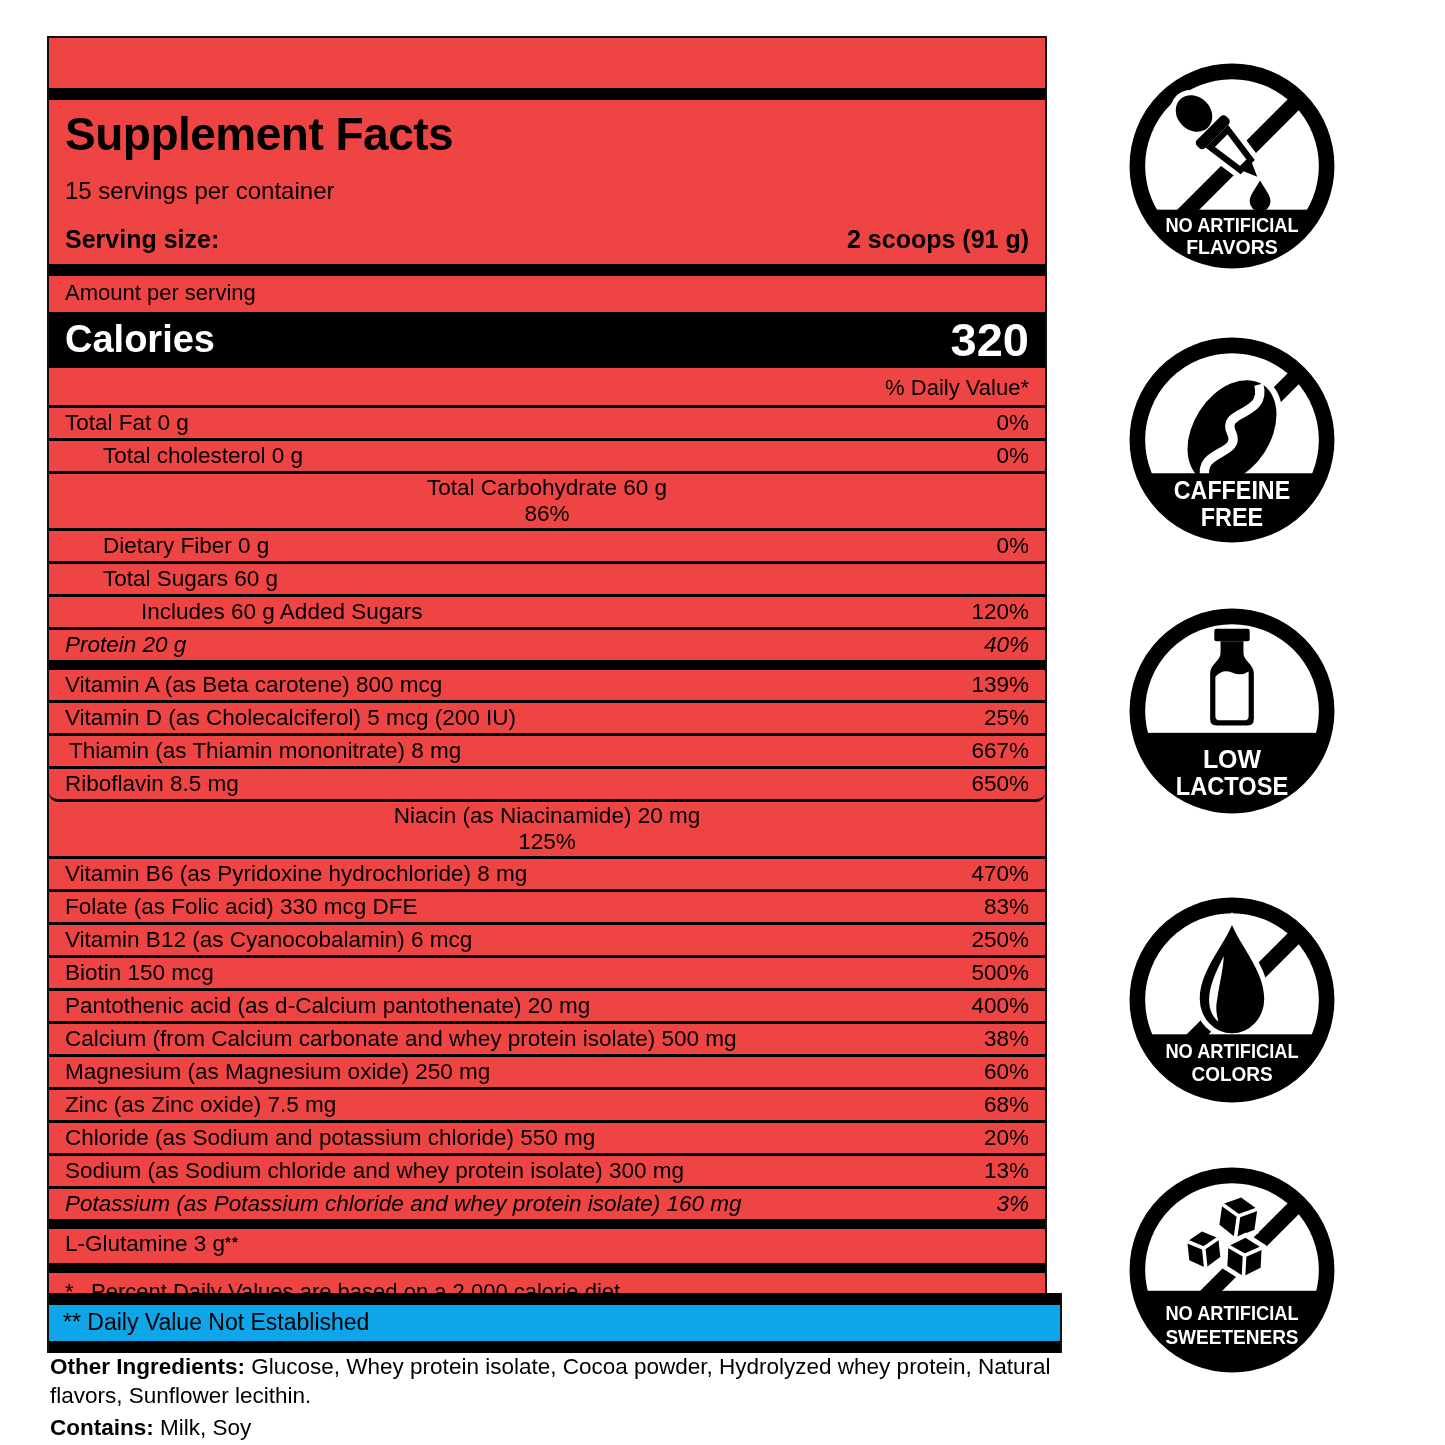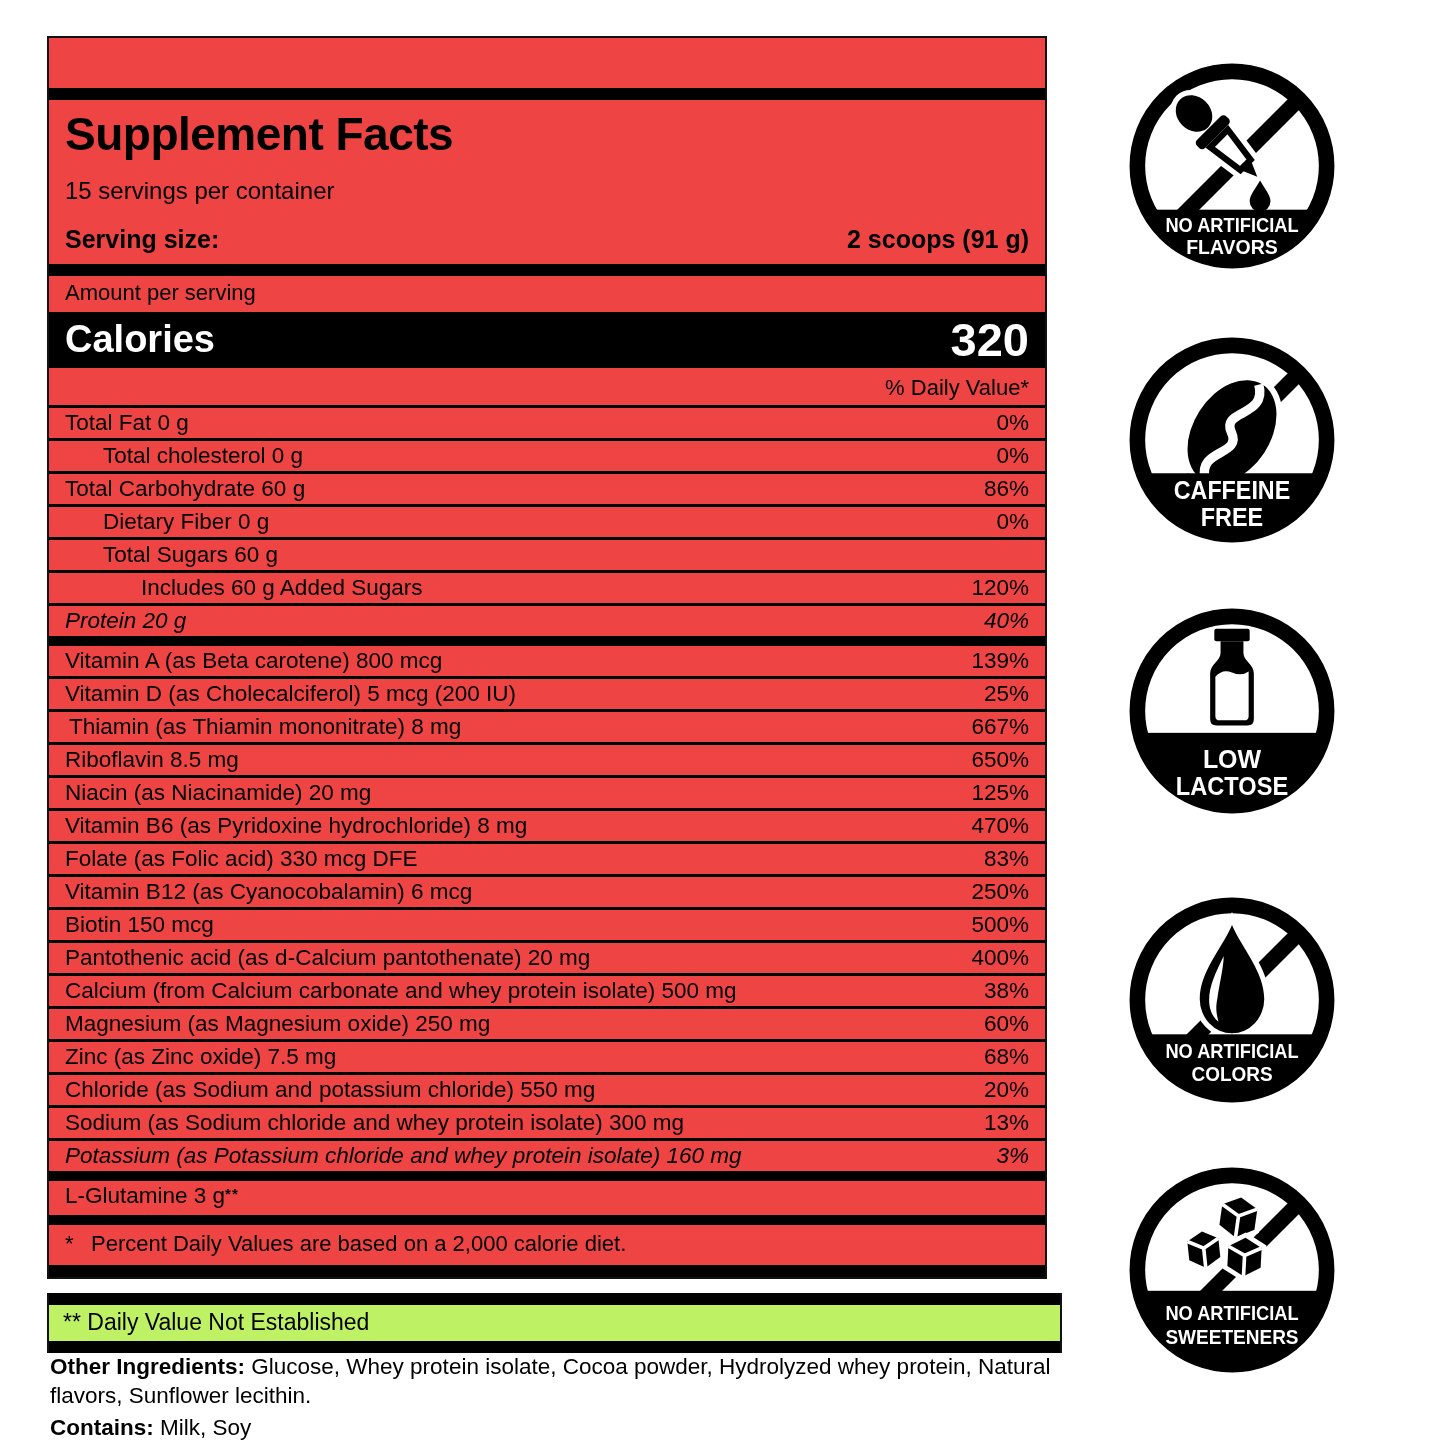--- a/index.html
+++ b/index.html
@@ -28,21 +28,21 @@
   .rows .row:last-child{border-bottom:none;font-style:italic;}
   .row-value{white-space:nowrap;}
   .row-value-small{font-size:15px;font-weight:700;align-self:flex-start;padding-top:2px;letter-spacing:1px;}
   .glu-row{display:flex;justify-content:flex-start;min-height:30px;
            font-size:22.5px;padding:2px 16px;}
   .footnote{font-size:22px;padding:6px 16px 8px 16px;}
   .footnote .star{display:inline-block;width:26px;}
 
   
   .dv-box{position:absolute;left:47px;top:1293px;width:1015px;box-sizing:border-box;
-          border-left:2px solid #111;border-right:2px solid #111;background:#bef264;}
+          border-left:2px solid #111;border-right:2px solid #111;background:#0ea5e9;}
   .dv-box-text{font-size:23px;padding:4px 14px 5px 14px;}
 
   
   .ingredients{position:absolute;left:50px;top:1352px;width:1014px;
                font-size:22.5px;line-height:1.3;}
   .ingredients p{margin:0;}
   .ingredients .contains{margin-top:2px;}
   b{font-weight:700;}
 
   
@@ -76,21 +76,21 @@
     <div class="rows">
 
     <div class="row" style="padding-left: 16px;">
           <span class="row-label">Total Fat 0 g</span>
           <span class="row-value">0%</span>
         </div>
         <div class="row" style="padding-left: 54px;">
           <span class="row-label">Total cholesterol 0 g</span>
           <span class="row-value">0%</span>
         </div>
-        <div class="row" style="padding-left: 16px;">
+        <div class="row" style="padding-left: 16px; flex-direction: column;">
           <span class="row-label">Total Carbohydrate 60 g</span>
           <span class="row-value">86%</span>
         </div>
         <div class="row" style="padding-left: 54px;">
           <span class="row-label">Dietary Fiber 0 g</span>
           <span class="row-value">0%</span>
         </div>
         <div class="row" style="padding-left: 54px;">
           <span class="row-label">Total Sugars 60 g</span>
           <span class="row-value"></span>
@@ -114,25 +114,25 @@
           <span class="row-value">139%</span>
         </div>
         <div class="row" style="padding-left: 16px;">
           <span class="row-label">Vitamin D (as Cholecalciferol) 5 mcg (200 IU)</span>
           <span class="row-value">25%</span>
         </div>
         <div class="row" style="padding-left: 20px;">
           <span class="row-label">Thiamin (as Thiamin mononitrate) 8 mg</span>
           <span class="row-value">667%</span>
         </div>
-        <div class="row" style="padding-left: 16px;">
+        <div class="row" style="padding-left: 16px; border-radius: 9px;">
           <span class="row-label">Riboflavin 8.5 mg</span>
           <span class="row-value">650%</span>
         </div>
-        <div class="row" style="padding-left: 16px;">
+        <div class="row" style="padding-left: 16px; flex-direction: column;">
           <span class="row-label">Niacin (as Niacinamide) 20 mg</span>
           <span class="row-value">125%</span>
         </div>
         <div class="row" style="padding-left: 16px;">
           <span class="row-label">Vitamin B6 (as Pyridoxine hydrochloride) 8 mg</span>
           <span class="row-value">470%</span>
         </div>
         <div class="row" style="padding-left: 16px;">
           <span class="row-label">Folate (as Folic acid) 330 mcg DFE</span>
           <span class="row-value">83%</span>

